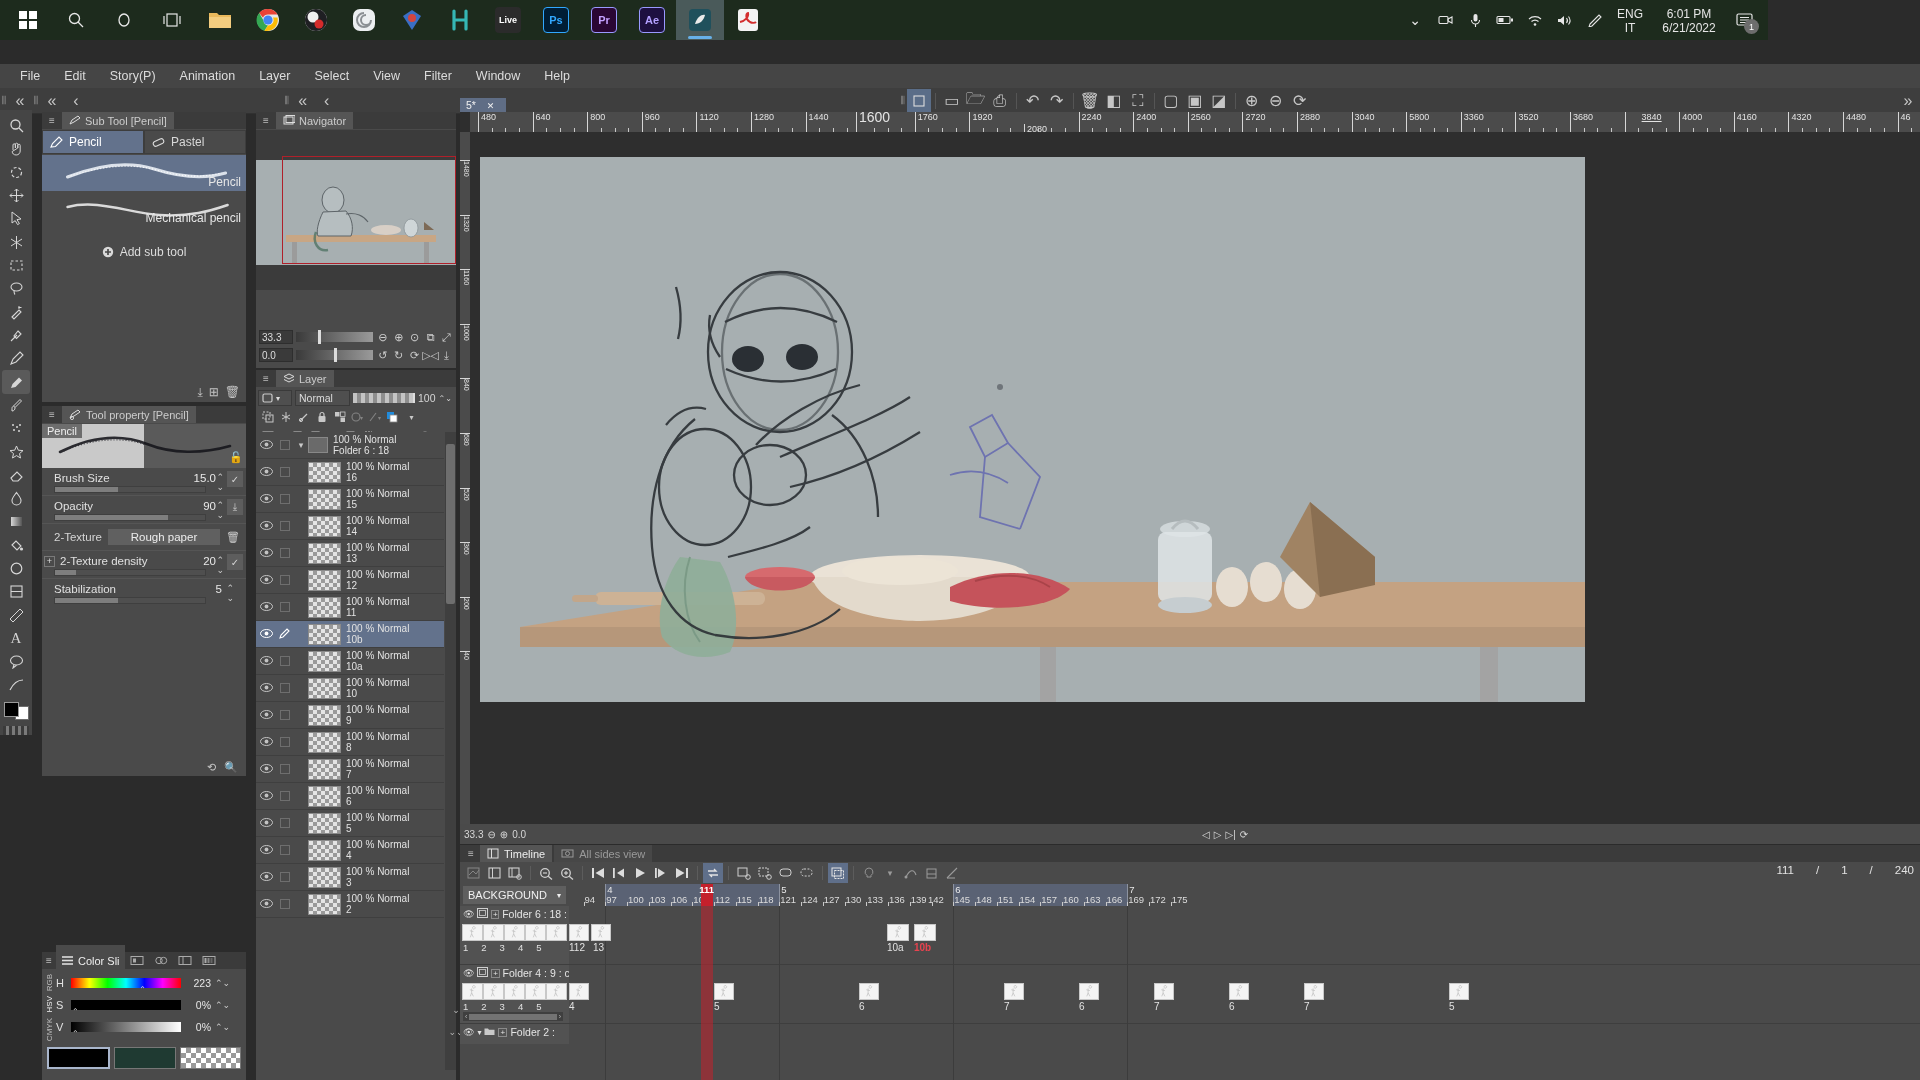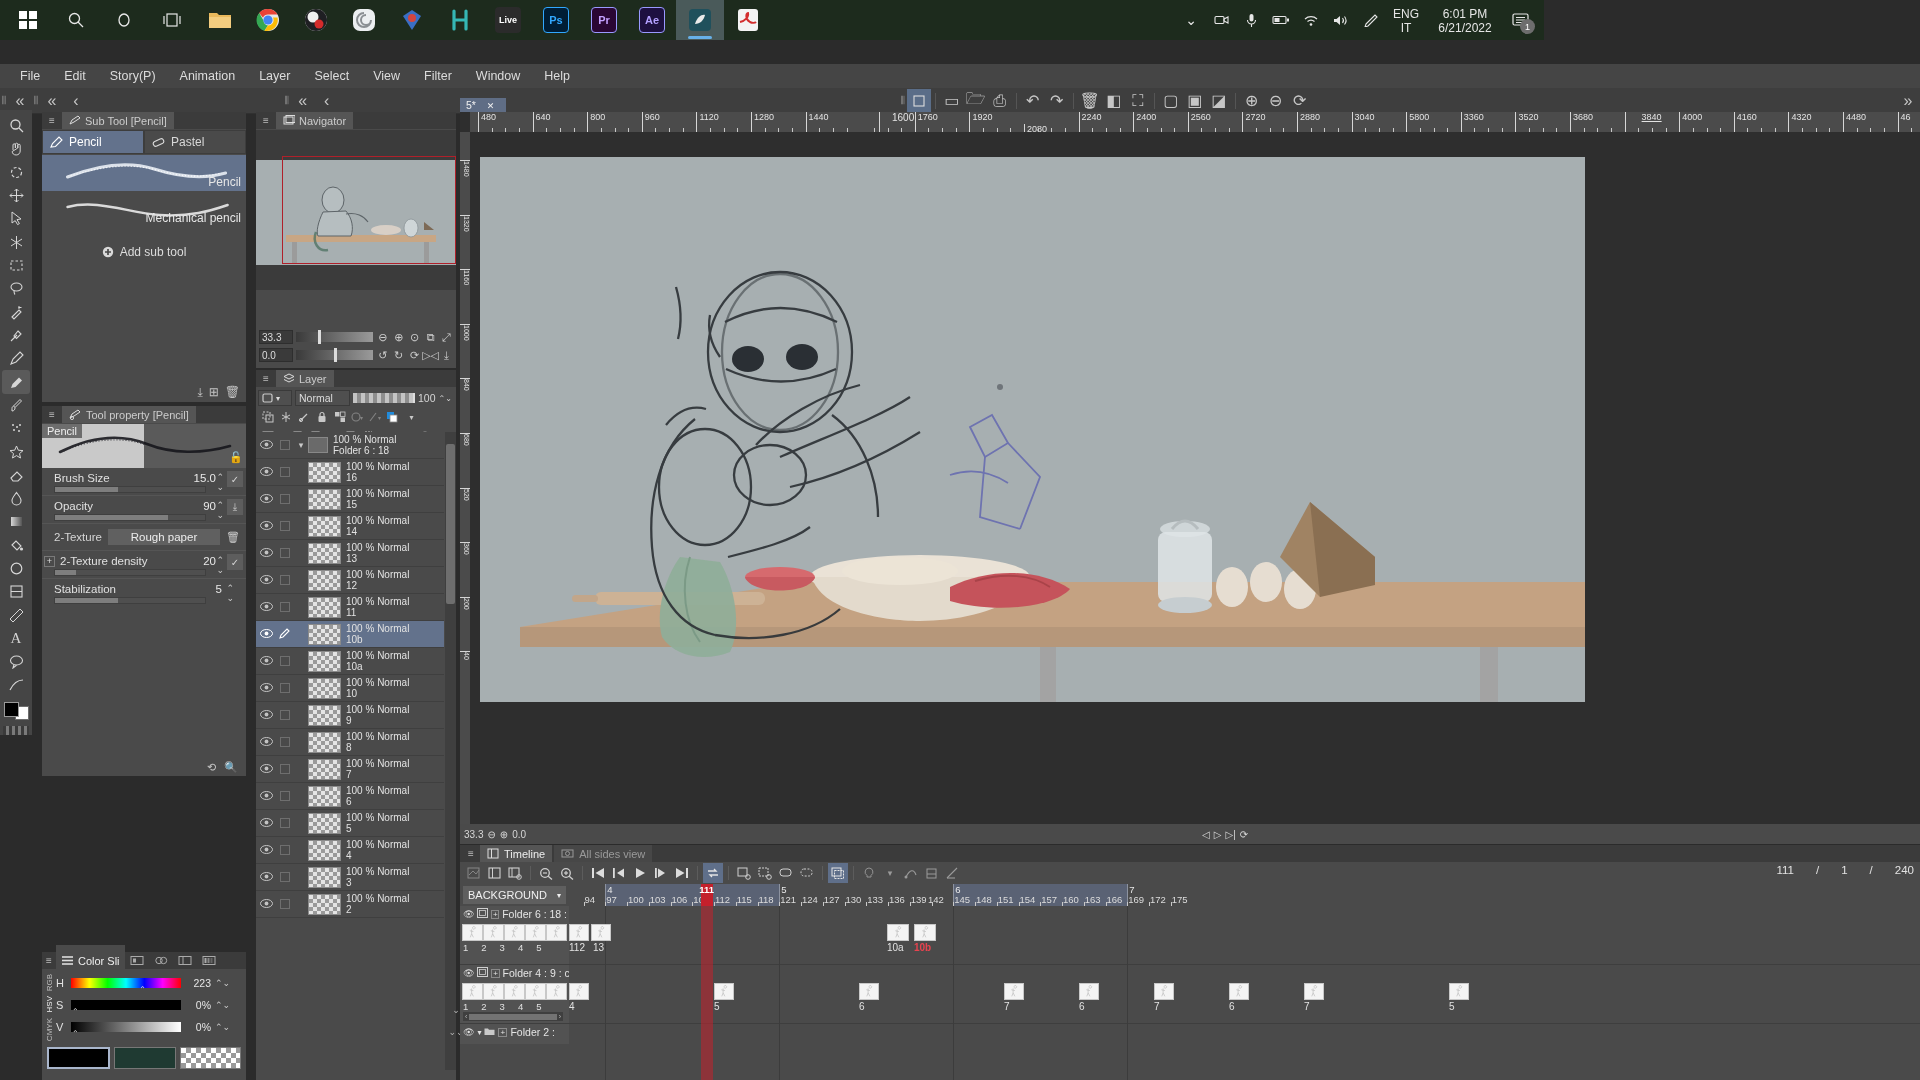--- a/index.html
+++ b/index.html
@@ -7,21 +7,21 @@
     width:1920px; height:1080px; overflow:hidden;
     background:#2b2b2b;
     font-family:"Liberation Sans", sans-serif;
     color:#d5d5d5;
     -webkit-font-smoothing:antialiased;
   }
   #root { position:relative; width:1920px; height:1080px; }
 
   
   #taskbar {
-    position:absolute; left:0; top:0; width:1544px; height:40px;
+    position:absolute; left:0; top:0; width:1768px; height:40px;
     background:#1d2b1d;
     display:flex; align-items:center;
   }
   #taskbar .tb-icons { display:flex; align-items:center; gap:0; padding-left:4px; }
   .tb-icon {
     width:48px; height:40px; display:flex; align-items:center; justify-content:center;
     font-size:17px; color:#e8e8e8;
   }
   .tb-icon svg { display:block; }
   .tb-app { width:48px; height:40px; display:flex; align-items:center; justify-content:center; position:relative;}
@@ -1298,21 +1298,21 @@
         <div style="position: absolute; left: 253.7px; bottom: 0px; width: 1px; height: 4px; background: rgb(200, 200, 200);"></div>
         <div style="position: absolute; left: 267.35px; bottom: 0px; width: 1px; height: 4px; background: rgb(200, 200, 200);"></div>
         <div style="position: absolute; left: 281px; top: 0px; height: 20px; border-left: 1px solid rgb(214, 214, 214); padding-left: 2px; font-size: 9px; color: rgb(227, 227, 227); line-height: 11px;">1280</div>
         <div style="position: absolute; left: 294.65px; bottom: 0px; width: 1px; height: 4px; background: rgb(200, 200, 200);"></div>
         <div style="position: absolute; left: 308.3px; bottom: 0px; width: 1px; height: 4px; background: rgb(200, 200, 200);"></div>
         <div style="position: absolute; left: 321.95px; bottom: 0px; width: 1px; height: 4px; background: rgb(200, 200, 200);"></div>
         <div style="position: absolute; left: 335.6px; top: 0px; height: 20px; border-left: 1px solid rgb(214, 214, 214); padding-left: 2px; font-size: 9px; color: rgb(227, 227, 227); line-height: 11px;">1440</div>
         <div style="position: absolute; left: 349.25px; bottom: 0px; width: 1px; height: 4px; background: rgb(200, 200, 200);"></div>
         <div style="position: absolute; left: 362.9px; bottom: 0px; width: 1px; height: 4px; background: rgb(200, 200, 200);"></div>
         <div style="position: absolute; left: 376.55px; bottom: 0px; width: 1px; height: 4px; background: rgb(200, 200, 200);"></div>
-        <div style="position: absolute; left: 409px; top: 0px; height: 20px; border-left: 1px solid rgb(214, 214, 214); padding-left: 12px; font-size: 10px; color: rgb(227, 227, 227); line-height: 11px;">1600</div>
+        <div style="position: absolute; left: 386px; top: 0px; height: 20px; border-left: 1px solid rgb(214, 214, 214); padding-left: 2px; font-size: 14px; color: rgb(227, 227, 227); line-height: 11px;">1600</div>
         <div style="position: absolute; left: 403.85px; bottom: 0px; width: 1px; height: 4px; background: rgb(200, 200, 200);"></div>
         <div style="position: absolute; left: 417.5px; bottom: 0px; width: 1px; height: 4px; background: rgb(200, 200, 200);"></div>
         <div style="position: absolute; left: 431.15px; bottom: 0px; width: 1px; height: 4px; background: rgb(200, 200, 200);"></div>
         <div style="position: absolute; left: 444.8px; top: 0px; height: 20px; border-left: 1px solid rgb(214, 214, 214); padding-left: 2px; font-size: 9px; color: rgb(227, 227, 227); line-height: 11px;">1760</div>
         <div style="position: absolute; left: 458.45px; bottom: 0px; width: 1px; height: 4px; background: rgb(200, 200, 200);"></div>
         <div style="position: absolute; left: 472.1px; bottom: 0px; width: 1px; height: 4px; background: rgb(200, 200, 200);"></div>
         <div style="position: absolute; left: 485.75px; bottom: 0px; width: 1px; height: 4px; background: rgb(200, 200, 200);"></div>
         <div style="position: absolute; left: 499.4px; top: 0px; height: 20px; border-left: 1px solid rgb(214, 214, 214); padding-left: 2px; font-size: 9px; color: rgb(227, 227, 227); line-height: 11px;">1920</div>
         <div style="position: absolute; left: 513.05px; bottom: 0px; width: 1px; height: 4px; background: rgb(200, 200, 200);"></div>
         <div style="position: absolute; left: 526.7px; bottom: 0px; width: 1px; height: 4px; background: rgb(200, 200, 200);"></div>

